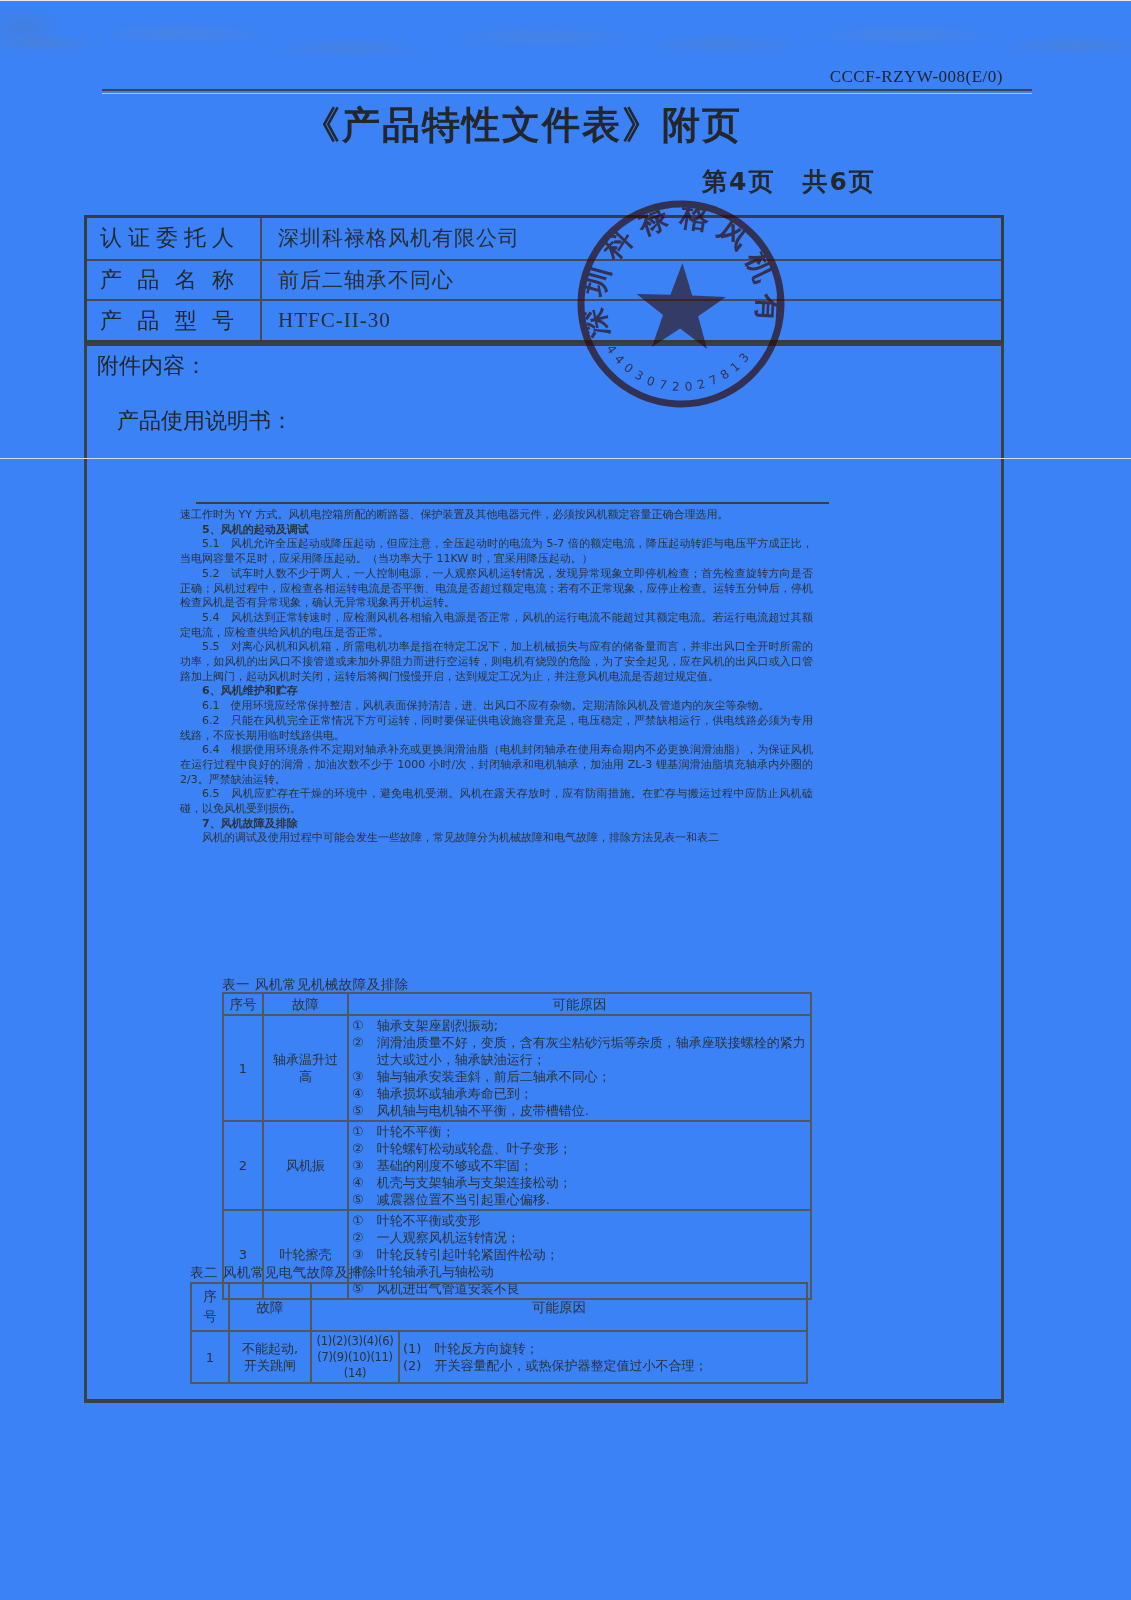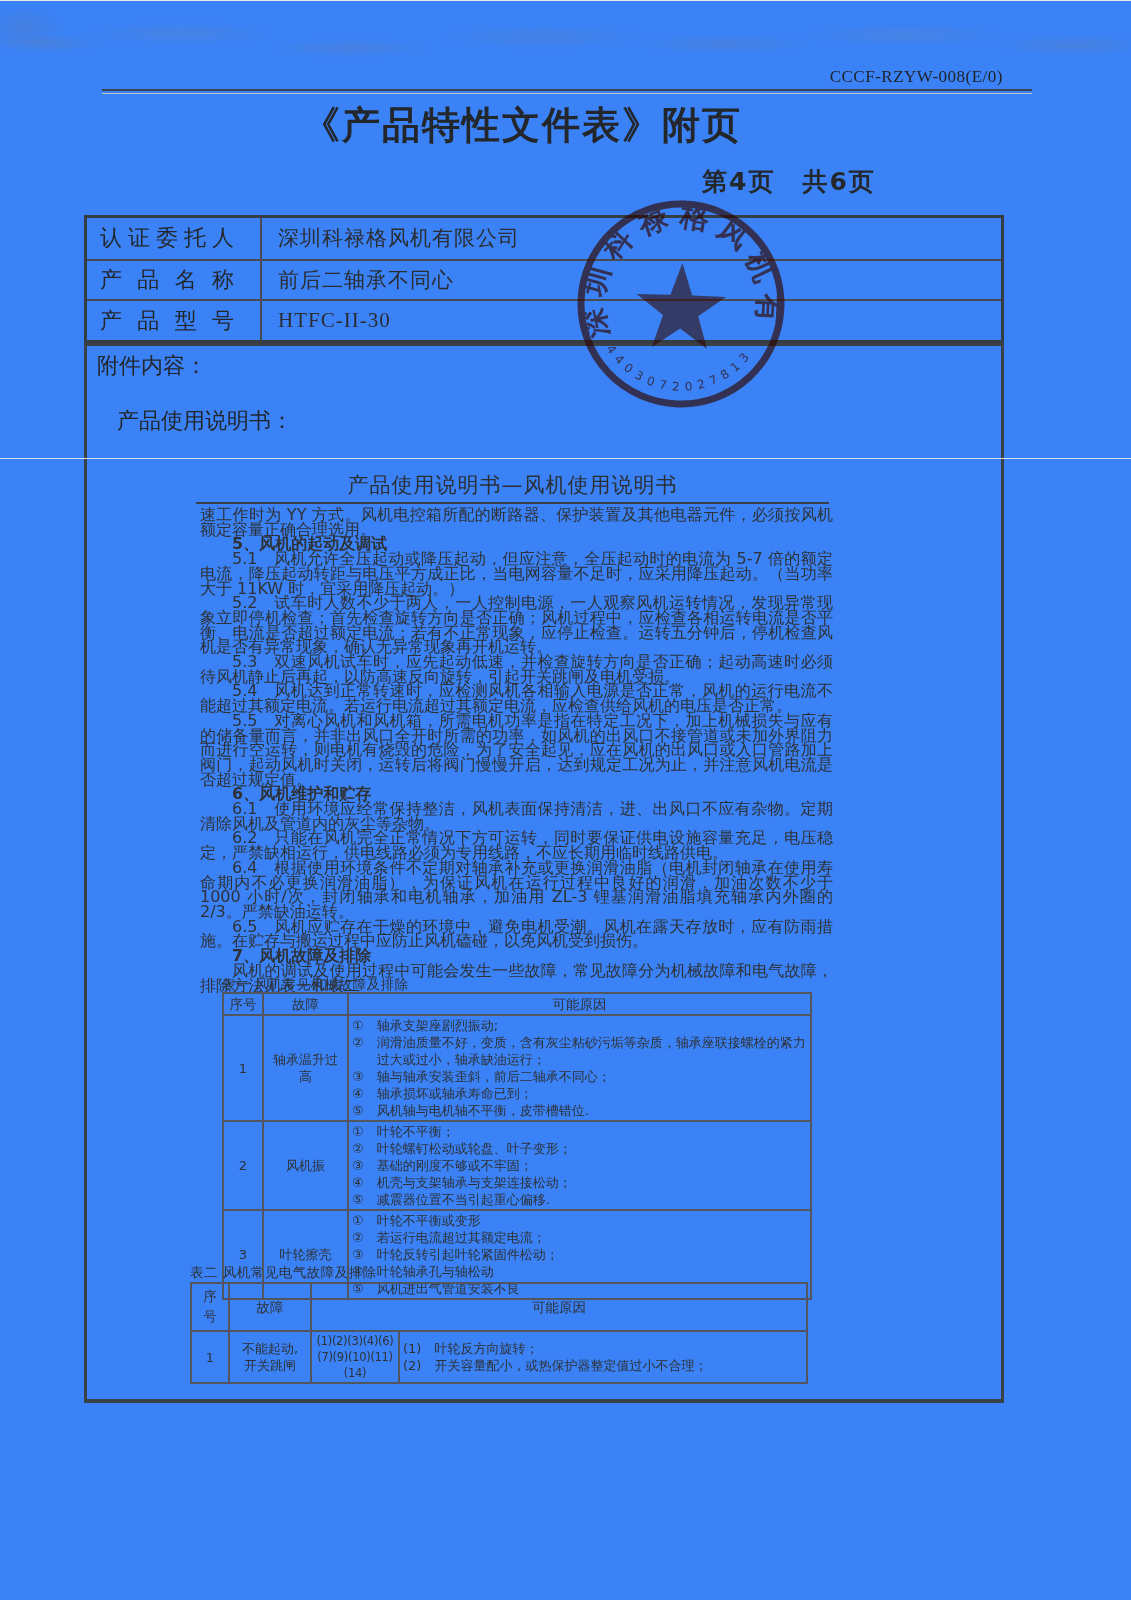--- a/index.html
+++ b/index.html
@@ -52,22 +52,22 @@
     position:absolute; left:84px; top:342px; width:914px; height:1053px;
     border:3px solid #3a4046; border-bottom-width:4px;
   }
   .att-label { position:absolute; left:97px;  top:350px; font-size:22px; color:#22262a; }
   .att-sub   { position:absolute; left:117px; top:405px; font-size:22px; color:#22262a; }
   .faint-line{ position:absolute; left:0; top:457px; width:1131px; height:1px; background:#d9dee1; }
   .doc-title { position:absolute; left:196px; top:470px; width:633px; text-align:center;
                font-size:21px; color:#2b2f33; letter-spacing:1px; }
   .doc-title-rule { position:absolute; left:196px; top:501px; width:633px; height:2px; background:#383e44; }
   .manual {
-    position:absolute; left:200px; top:507px; width:633px;
-    font-size:16px; line-height:14.7px; text-align:justify; color:#2e3236;
+    position:absolute; left:180px; top:507px; width:633px;
+    font-size:11px; line-height:14.7px; text-align:justify; color:#2e3236;
   }
   .manual .para { text-indent:2em; }
   .manual .lead { text-indent:0; }
   .manual .hd   { font-weight:bold; text-indent:2em; }
   
   .tcap { position:absolute; font-size:13.5px; color:#2d3135; letter-spacing:.5px; }
   .t1cap { left:222px; top:975px; }
   .t2cap { left:190px; top:1263px; }
   table.ft { position:absolute; border-collapse:collapse; table-layout:fixed;
              font-size:13px; line-height:17px; color:#2e3236; }
@@ -113,29 +113,27 @@
         <span class="spread">产品型号</span>
       </div>
     <div class="cell val">HTFC-II-30</div>
   </div>
 
   <div class="outer-box"></div>
   <div class="att-label">附件内容：</div>
   <div class="att-sub">产品使用说明书：</div>
   <div class="faint-line"></div>
 
-  <div class="doc-title">产品使用说明书—风机使用说明书</div>
   <div class="doc-title-rule"></div>
 
   <div class="manual">
     <div class="lead">速工作时为 YY 方式。风机电控箱所配的断路器、保护装置及其他电器元件，必须按风机额定容量正确合理选用。</div>
     <div class="hd">5、风机的起动及调试</div>
     <div class="para">5.1　风机允许全压起动或降压起动，但应注意，全压起动时的电流为 5-7 倍的额定电流，降压起动转距与电压平方成正比，当电网容量不足时，应采用降压起动。（当功率大于 11KW 时，宜采用降压起动。）</div>
     <div class="para">5.2　试车时人数不少于两人，一人控制电源，一人观察风机运转情况，发现异常现象立即停机检查；首先检查旋转方向是否正确；风机过程中，应检查各相运转电流是否平衡、电流是否超过额定电流；若有不正常现象，应停止检查。运转五分钟后，停机检查风机是否有异常现象，确认无异常现象再开机运转。</div>
-    <div class="para">5.3　双速风机试车时，应先起动低速，并检查旋转方向是否正确；起动高速时必须待风机静止后再起，以防高速反向旋转，引起开关跳闸及电机受损。</div>
     <div class="para">5.4　风机达到正常转速时，应检测风机各相输入电源是否正常，风机的运行电流不能超过其额定电流。若运行电流超过其额定电流，应检查供给风机的电压是否正常。</div>
     <div class="para">5.5　对离心风机和风机箱，所需电机功率是指在特定工况下，加上机械损失与应有的储备量而言，并非出风口全开时所需的功率，如风机的出风口不接管道或未加外界阻力而进行空运转，则电机有烧毁的危险，为了安全起见，应在风机的出风口或入口管路加上阀门，起动风机时关闭，运转后将阀门慢慢开启，达到规定工况为止，并注意风机电流是否超过规定值。</div>
     <div class="hd">6、风机维护和贮存</div>
     <div class="para">6.1　使用环境应经常保持整洁，风机表面保持清洁，进、出风口不应有杂物。定期清除风机及管道内的灰尘等杂物。</div>
     <div class="para">6.2　只能在风机完全正常情况下方可运转，同时要保证供电设施容量充足，电压稳定，严禁缺相运行，供电线路必须为专用线路，不应长期用临时线路供电。</div>
     <div class="para">6.4　根据使用环境条件不定期对轴承补充或更换润滑油脂（电机封闭轴承在使用寿命期内不必更换润滑油脂），为保证风机在运行过程中良好的润滑，加油次数不少于 1000 小时/次，封闭轴承和电机轴承，加油用 ZL-3 锂基润滑油脂填充轴承内外圈的 2/3。严禁缺油运转。</div>
     <div class="para">6.5　风机应贮存在干燥的环境中，避免电机受潮。风机在露天存放时，应有防雨措施。在贮存与搬运过程中应防止风机磕碰，以免风机受到损伤。</div>
     <div class="hd">7、风机故障及排除</div>
     <div class="para">风机的调试及使用过程中可能会发生一些故障，常见故障分为机械故障和电气故障，排除方法见表一和表二</div>
   </div>
@@ -173,21 +171,21 @@
         <div class="ci">③　基础的刚度不够或不牢固；</div>
         <div class="ci">④　机壳与支架轴承与支架连接松动；</div>
         <div class="ci">⑤　减震器位置不当引起重心偏移.</div>
       </td>
     </tr>
     <tr style="height:88px">
       <td class="cnum">3</td>
       <td class="cfault">叶轮擦壳</td>
       <td class="ccauses">
         <div class="ci">①　叶轮不平衡或变形</div>
-        <div class="ci">②　若运行电流超过其额定电流；</div>
+        <div class="ci">②　一人观察风机运转情况；</div>
         <div class="ci">③　叶轮反转引起叶轮紧固件松动；</div>
         <div class="ci">④　叶轮轴承孔与轴松动</div>
         <div class="ci">⑤　风机进出气管道安装不良</div>
       </td>
     </tr>
   </tbody>
     </table>
 
   <div class="tcap t2cap">表二 风机常见电气故障及排除</div>
   <table class="ft t2">

